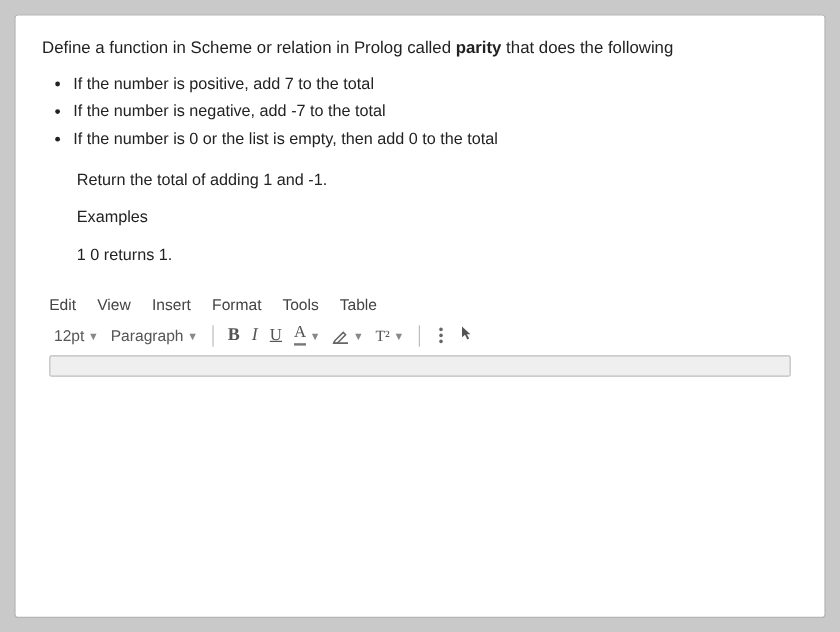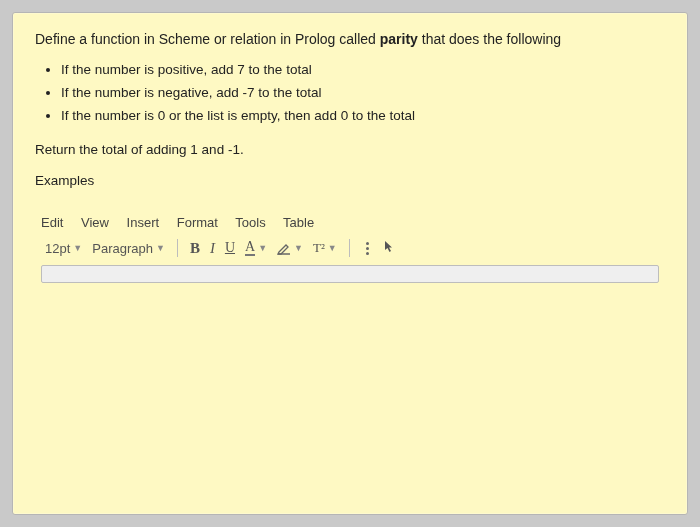--- a/index.html
+++ b/index.html
@@ -5,21 +5,21 @@
   * { box-sizing: border-box; margin: 0; padding: 0; }
   body {
     background: #c9c9c9;
     font-family: Arial, Helvetica, sans-serif;
     width: 700px;
     height: 527px;
     overflow: hidden;
     padding: 12px;
   }
   .sheet {
-    background: #fef9c3;
+    background: #ffffff;
     border: 1px solid #b5b5b5;
     border-radius: 3px;
     padding: 18px 22px 14px 22px;
     height: 100%;
     box-shadow: inset 0 0 0 1px rgba(255,255,255,0.2);
     position: relative;
   }
   .q-title {
     font-size: 14px;
     color: #222;
@@ -35,20 +35,21 @@
     font-size: 13.5px;
     color: #222;
     margin-bottom: 4px;
     line-height: 1.4;
   }
   .para {
     font-size: 13.5px;
     color: #222;
     margin-bottom: 12px;
     line-height: 1.45;
+    margin-left: 29px;
   }
   .editor {
     margin-top: 20px;
   }
   .menubar {
     font-size: 13px;
     color: #444;
     padding: 4px 6px 6px 6px;
   }
   .menubar span { margin-right: 14px; cursor: default; }
@@ -118,20 +119,21 @@
   <ul class="rules">
     <li>If the number is positive, add 7 to the total</li>
     <li>If the number is negative, add -7 to the total</li>
     <li>If the number is 0 or the list is empty, then add 0 to the total</li>
   </ul>
 
   <p class="para">Return the total of adding 1 and -1.</p>
 
   <p class="para">Examples</p>
 
+  <p class="para">1 0 returns 1.</p>
 
   <div class="editor">
     <div class="menubar">
       <span>Edit</span>
       <span>View</span>
       <span>Insert</span>
       <span>Format</span>
       <span>Tools</span>
       <span>Table</span>
     </div>

